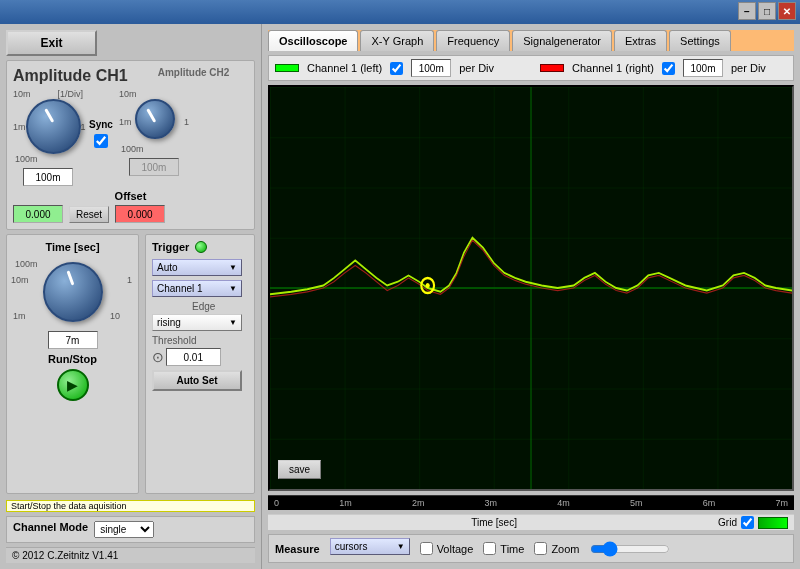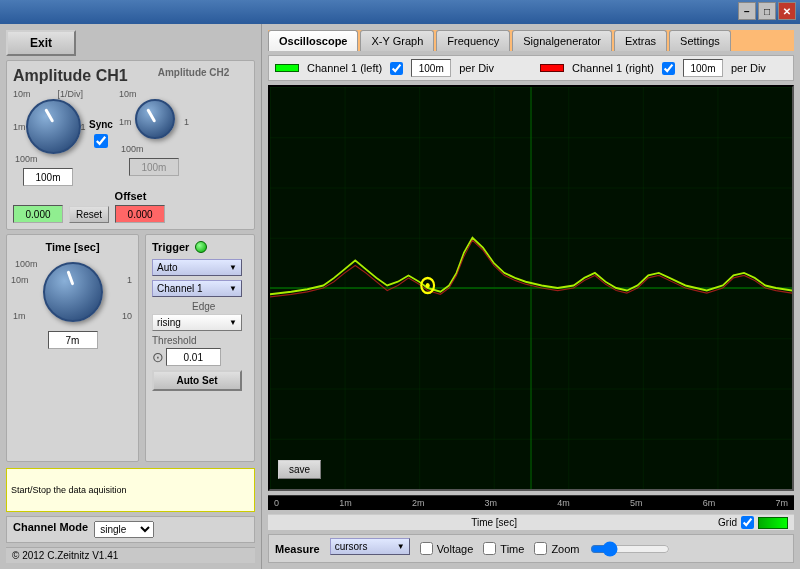--- a/index.html
+++ b/index.html
@@ -59,21 +59,21 @@
     .left-panel {
       width: 262px;
       padding: 6px;
       display: flex;
       flex-direction: column;
       gap: 4px;
       border-right: 1px solid #999;
     }
 
     .exit-btn {
-      width: 70px;
+      width: 91px;
       padding: 4px 8px;
       background: linear-gradient(to bottom, #e0e0e0, #c0c0c0);
       border: 2px outset #d0d0d0;
       cursor: pointer;
       font-size: 12px;
       font-weight: bold;
     }
 
     
     .amplitude-section {
@@ -297,21 +297,21 @@
       align-items: center;
       justify-content: center;
       cursor: pointer;
       font-size: 14px;
       color: #004400;
     }
 
     .tooltip-bar {
       background: #ffffe0;
       border: 1px solid #cccc00;
-      padding: 16px 4px;
+      padding: 0 4px;
       font-size: 9px;
       margin-top: 2px;
     }
 
     
     .channel-mode-section {
       display: flex;
       align-items: flex-start;
       gap: 6px;
       padding: 4px 6px;
@@ -553,26 +553,30 @@
       <div class="time-section">
         <div class="section-title">Time [sec]</div>
         <div style="display:flex; align-items:center; justify-content:center; position:relative; height:70px;">
           <span style="position:absolute; top:2px; left:2px; font-size:9px; color:#555;">100m</span>
           <span style="position:absolute; top:18px; left:-2px; font-size:9px; color:#555;">10m</span>
           <span style="position:absolute; bottom:6px; left:0px; font-size:9px; color:#555;">1m</span>
           <div class="knob" style="width:60px; height:60px;">
             <div class="knob-indicator" style="transform: translateX(-50%) rotate(-20deg);"></div>
           </div>
           <span style="position:absolute; top:18px; right:0px; font-size:9px; color:#555;">1</span>
-          <span style="position:absolute; bottom:6px; right:0px; font-size:9px; color:#555;">10</span>
+          <span style="position:absolute; bottom:6px; right:12px; font-size:9px; color:#555;">10</span>
         </div>
         <div style="text-align:center; margin-top:4px;">
           <input class="value-input" type="text" value="7m" style="">
         </div>
 
+        <div class="runstop-section">
+          <span class="runstop-label">Run/Stop</span>
+          <div class="play-btn">▶</div>
+        </div>
       </div>
 
       <div class="trigger-section">
         <div class="trigger-header">
           <span style="font-size:11px; font-weight:bold;">Trigger</span>
           <div class="led-green"></div>
         </div>
 
         <div class="dropdown-btn">
           <span>Auto</span>

